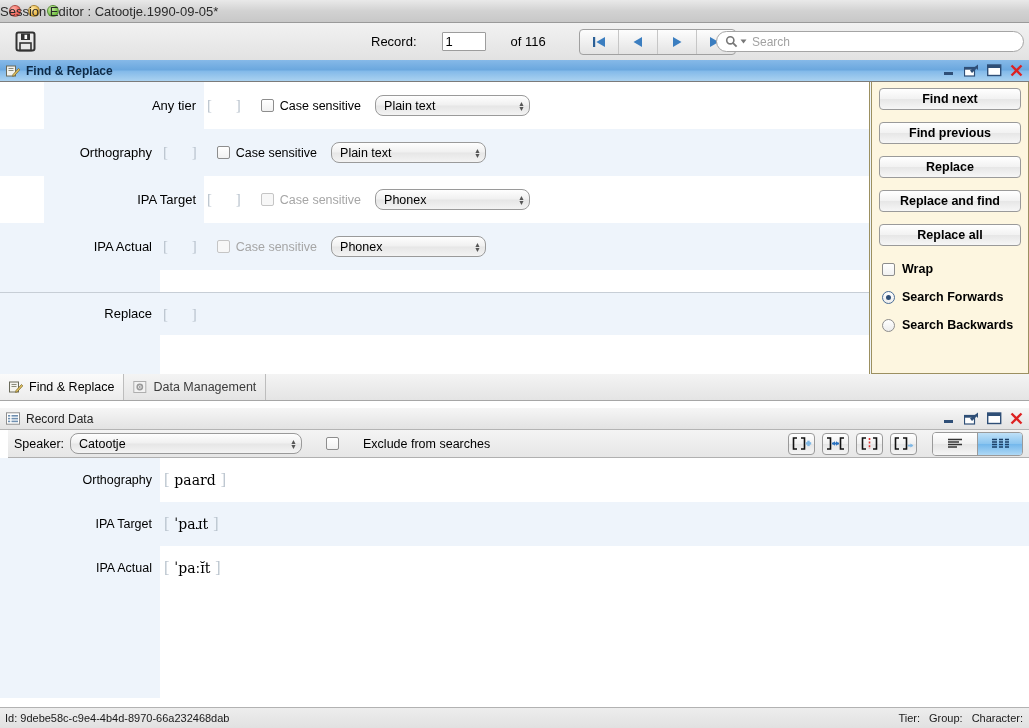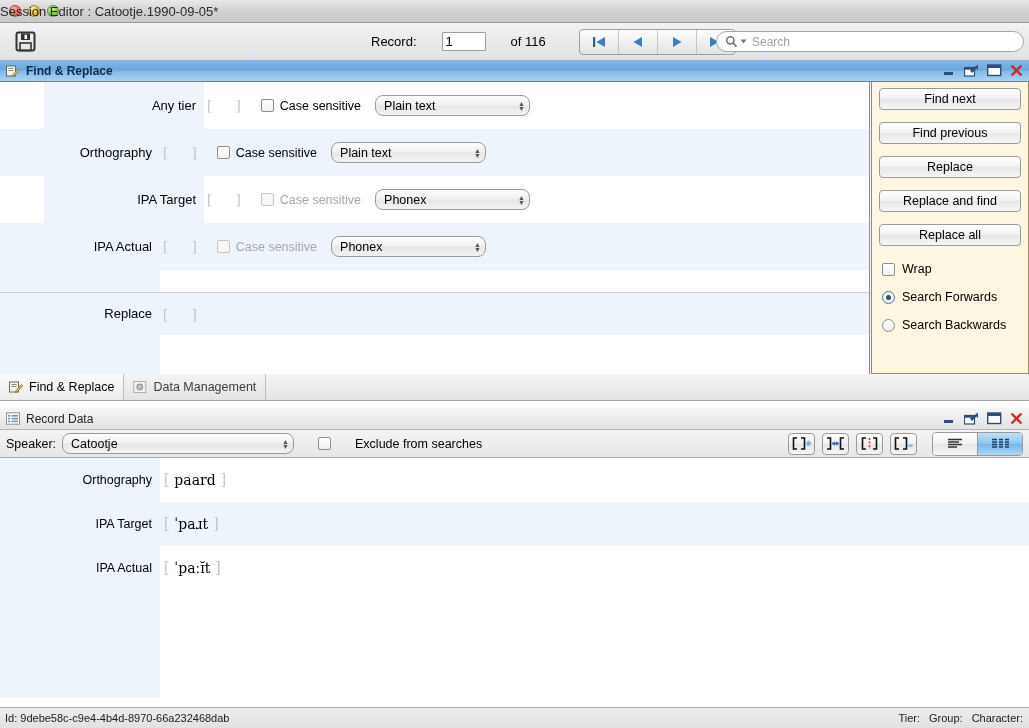--- a/index.html
+++ b/index.html
@@ -221,20 +221,21 @@
   .fr-side {
     position: absolute;
     right: 0; top: 0; bottom: 0;
     width: 158px;
     background: #fdf6e0;
     border-left: 1px solid #9c9061;
     border-right: 1px solid #9c9061;
     border-bottom: 1px solid #9c9061;
     box-sizing: border-box;
     padding: 6px 7px 0 7px;
+    font-weight: bold;
   }
   .side-btn {
     width: 100%; height: 22px;
     border: 1px solid #9a9a9a;
     border-radius: 4px;
     background: linear-gradient(to bottom, #ffffff 0%, #f2f2f2 48%, #e7e7e7 52%, #f6f6f6 100%);
     font-size: 12.5px;
     font-family: "Liberation Sans", sans-serif;
     display: flex; align-items: center; justify-content: center;
     margin-bottom: 12px;
@@ -298,20 +299,21 @@
     position: relative;
   }
   .panel-title-grey .panel-title-text { color: #222; font-weight: normal; }
   .rd-toolbar {
     height: 27px;
     background: linear-gradient(to bottom, #f4f4f4, #e6e6e6);
     border-bottom: 1px solid #b0b0b0;
     display: flex; align-items: center;
     padding-left: 6px;
     position: relative;
+    margin-left: 8px;
   }
   .speaker-label { font-size: 12.5px; margin-right: 6px; }
   .speaker-combo {
     width: 232px; height: 21px;
   }
   .excl-wrap {
     display: flex; align-items: center; gap: 24px;
     margin-left: 24px;
     font-size: 12.5px;
   }

